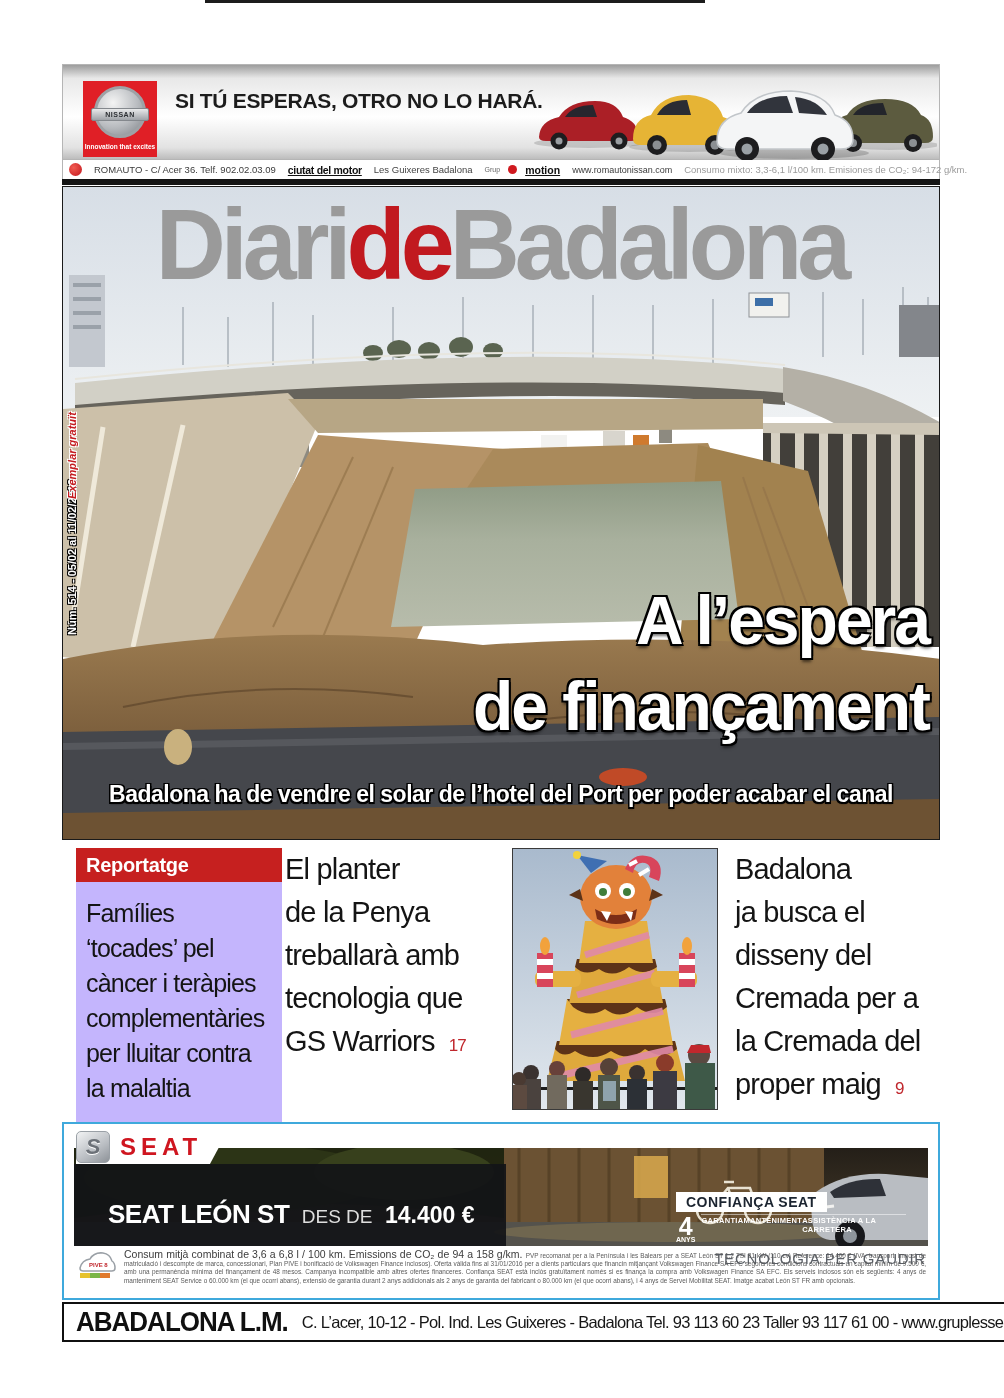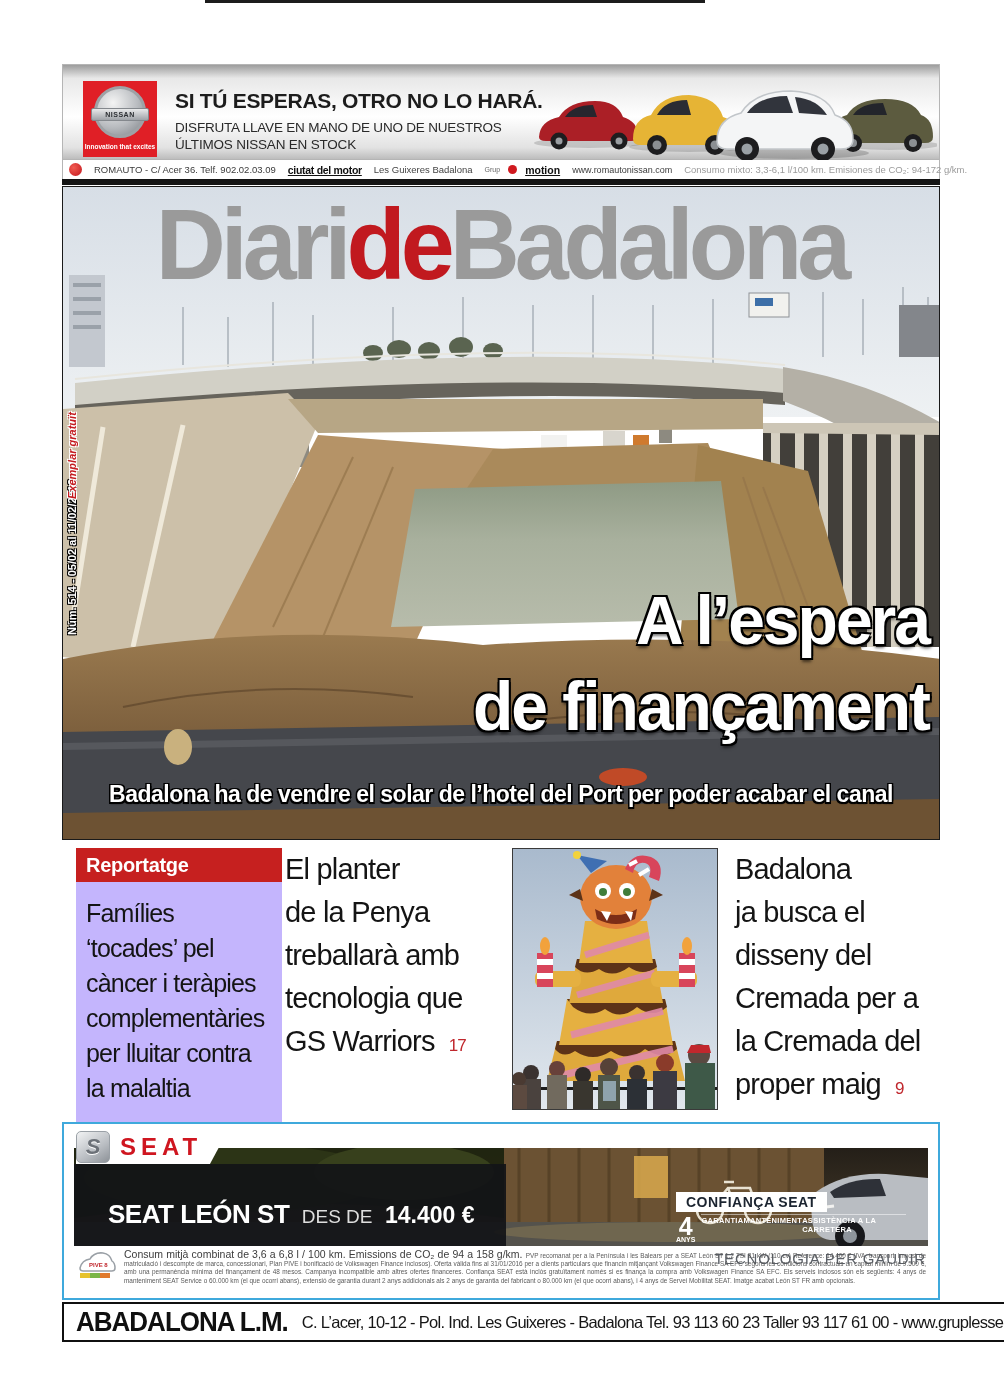--- a/index.html
+++ b/index.html
@@ -127,24 +127,20 @@
   <div class="nissan-ad">
     <div class="nissan-block">
       <div class="nissan-badge">
         <div class="nissan-badge-bar">
             <span>NISSAN</span>
           </div>
       </div>
       <div class="nissan-tag">Innovation that excites</div>
     </div>
     <div class="nissan-head">SI TÚ ESPERAS, OTRO NO LO HARÁ.</div>
-    <div class="nissan-sub">
-      <div>DISFRUTA LLAVE EN MANO DE UNO DE NUESTROS</div>
-      <div>ÚLTIMOS NISSAN EN STOCK</div>
-    </div>
     <svg class="nissan-cars" width="408" height="96" viewBox="0 0 408 96">
       <ellipse cx="60" cy="78" rx="55" ry="5" fill="rgba(0,0,0,.15)"></ellipse>
       <ellipse cx="160" cy="82" rx="60" ry="5" fill="rgba(0,0,0,.15)"></ellipse>
       <ellipse cx="265" cy="88" rx="75" ry="6" fill="rgba(0,0,0,.18)"></ellipse>
       <ellipse cx="360" cy="80" rx="50" ry="5" fill="rgba(0,0,0,.15)"></ellipse>
 
       <g transform="translate(300,22)">
         <path d="M2,52 Q2,32 18,28 Q28,12 56,12 Q84,12 92,28 Q104,32 104,50 Q104,56 96,56 L10,56 Q2,56 2,52 Z" fill="#5c5b3f"></path>
         <path d="M24,28 Q32,16 54,16 L58,28 Z" fill="#23252b"></path>
         <circle cx="24" cy="56" r="9" fill="#1d1d1f"></circle>

